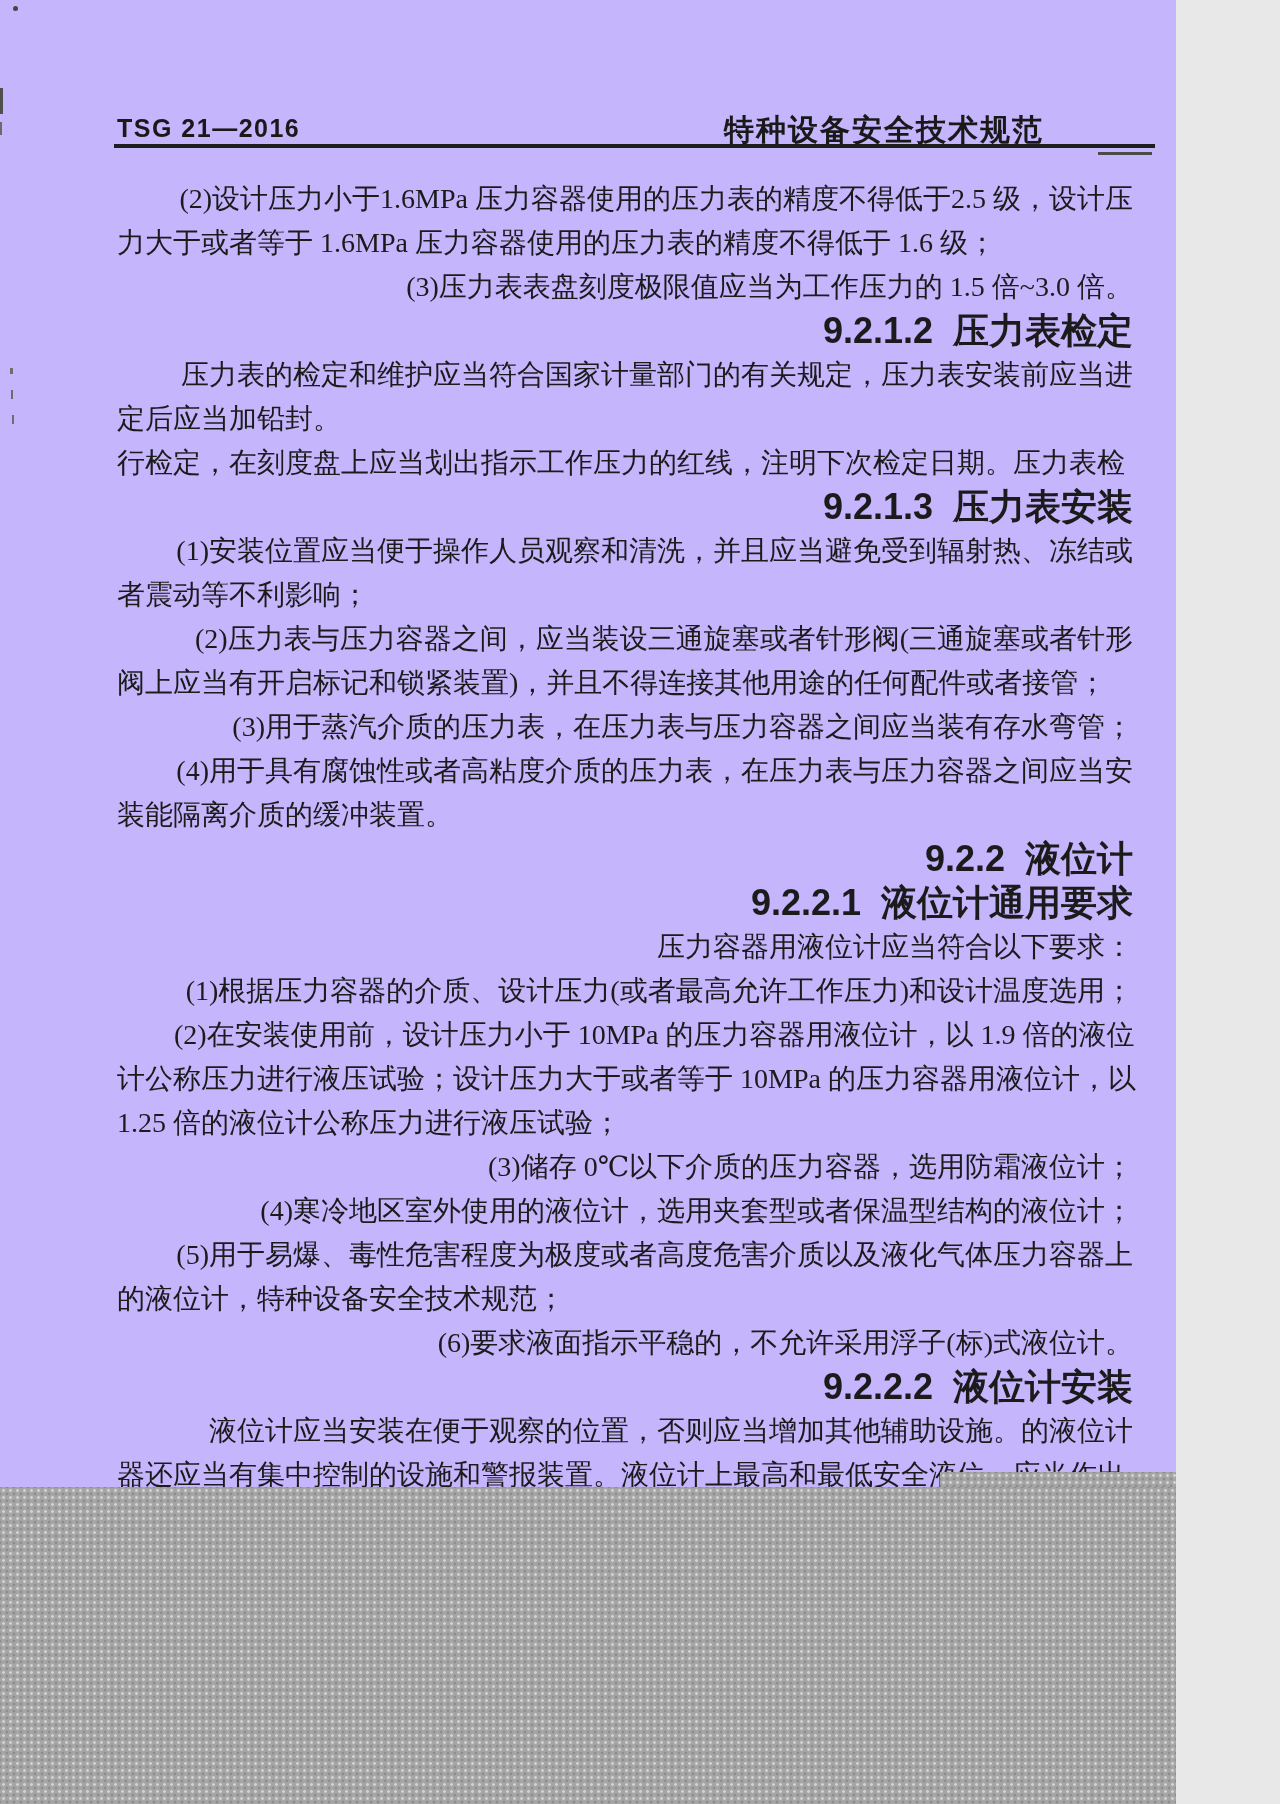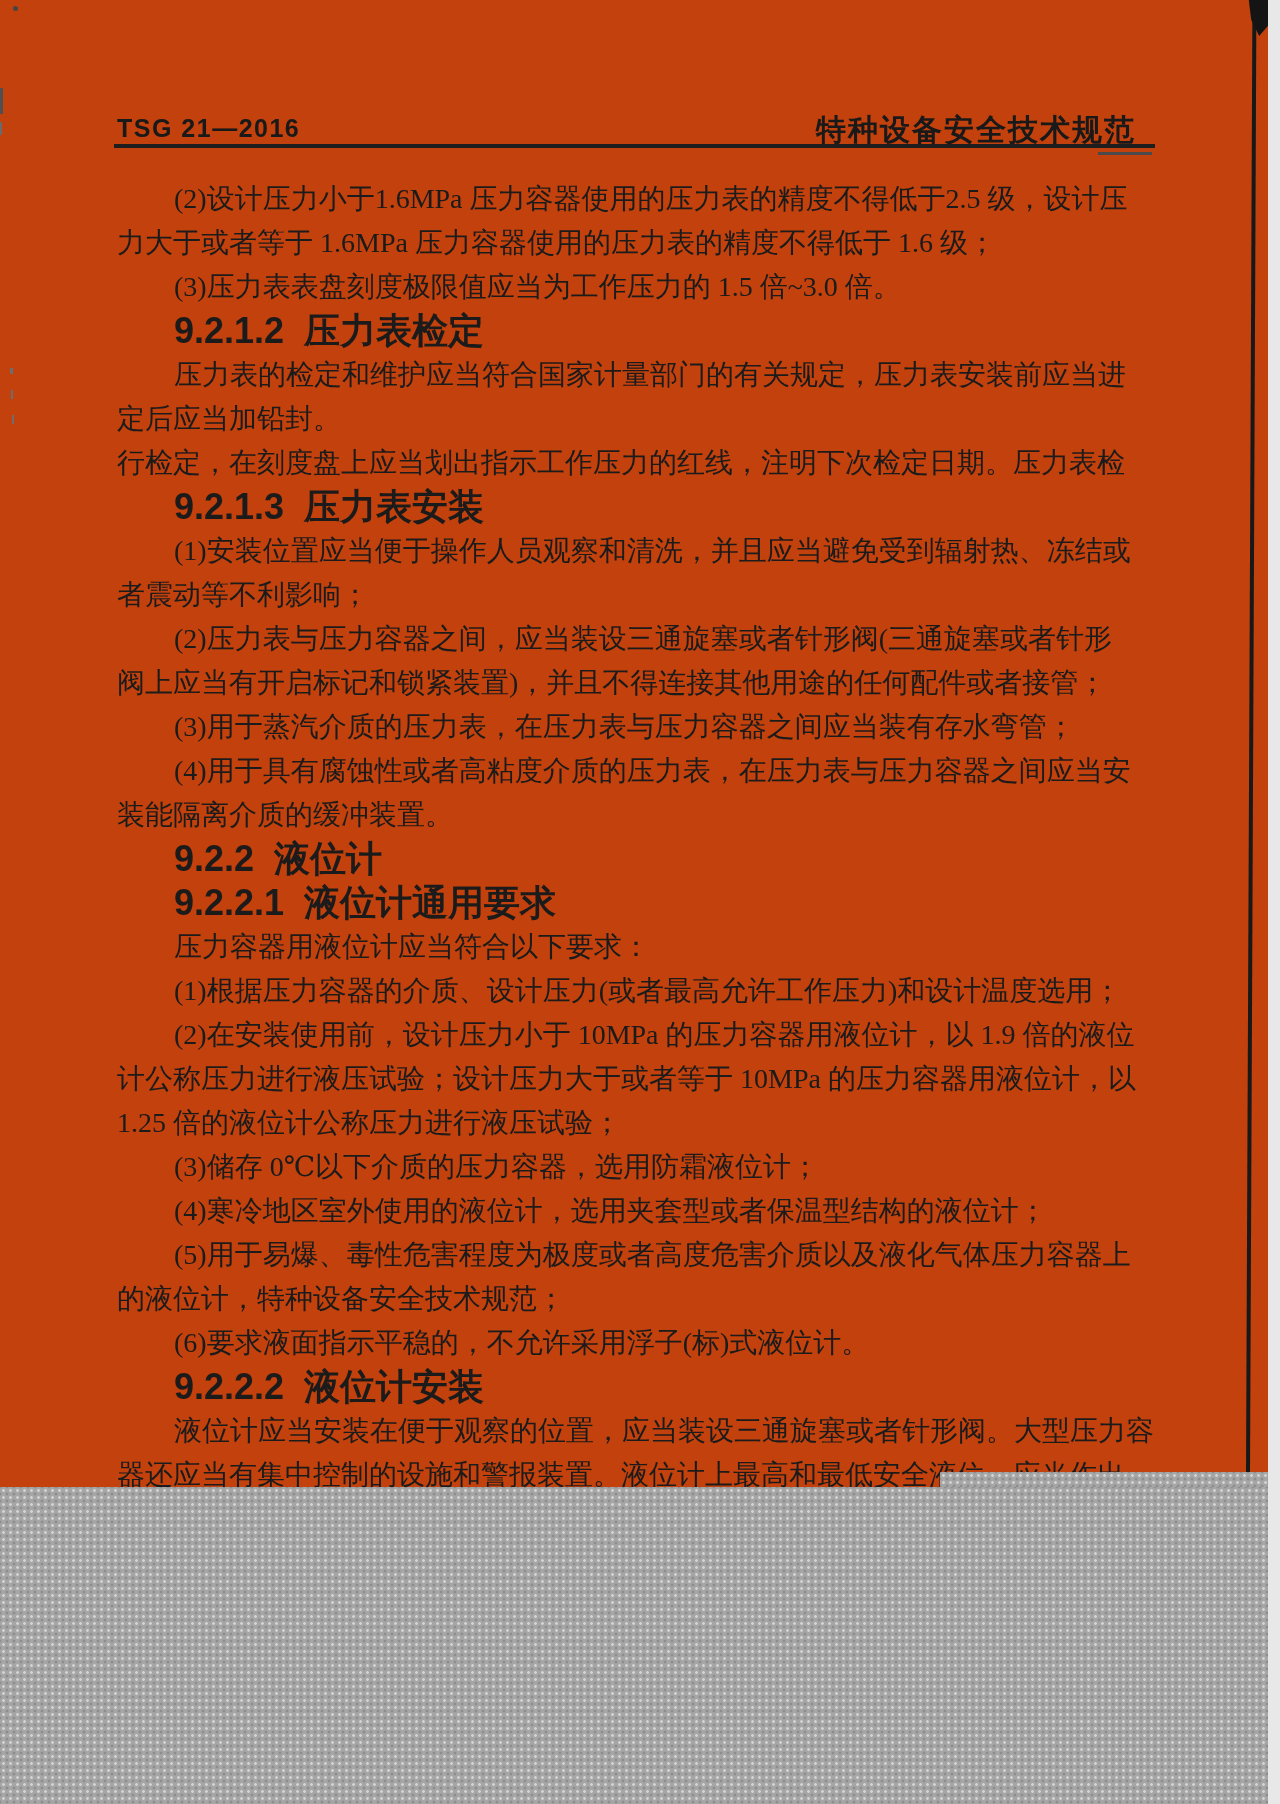--- a/index.html
+++ b/index.html
@@ -1,19 +1,19 @@
 <!DOCTYPE html>
 <html><head>
 <meta charset="utf-8">
 <style>
   html,body{margin:0;padding:0;background:#e8e8e8;}
   .page{
     position:relative;
-    width:1268px;height:1804px;
-    background:#c2410c;
+    width:1176px;height:1804px;
+    background:#c4b5fd;
     overflow:hidden;
     font-family:"Liberation Serif","DejaVu Serif",serif;
     color:#1b1b1b;
   }
   
   .doc-code{
     position:absolute;left:117px;top:114px;
     font-family:"Liberation Sans","DejaVu Sans",sans-serif;
     font-size:25px;font-weight:600;letter-spacing:1.5px;color:#191919;
     white-space:pre;
@@ -37,21 +37,21 @@
     position:absolute;left:117px;top:177px;width:1016px;z-index:1;
   }
   .line{
     height:44px;line-height:44px;font-size:28px;white-space:pre;
     color:#1b1b1b;
   }
   .line.heading{
     font-family:"Liberation Sans","DejaVu Sans",sans-serif;
     font-weight:700;font-size:36px;
   }
-  .line.indent{padding-left:57px;}
+  .line.indent{padding-left:57px;text-align:right;}
   
   .scan-line{
     position:absolute;left:1246px;top:0;width:4px;height:1473px;
     background:#181818;z-index:2;
     transform:rotate(0.25deg);transform-origin:bottom left;
   }
   .corner-smudge{
     position:absolute;left:1240px;top:0;width:40px;height:36px;
     background:#141414;z-index:2;
     clip-path:polygon(22% 0,100% 0,100% 32%,48% 100%,28% 55%);
@@ -110,21 +110,21 @@
       <div class="line body indent">(1)根据压力容器的介质、设计压力(或者最高允许工作压力)和设计温度选用；</div>
       <div class="line body indent">(2)在安装使用前，设计压力小于 10MPa 的压力容器用液位计，以 1.9 倍的液位</div>
       <div class="line body">计公称压力进行液压试验；设计压力大于或者等于 10MPa 的压力容器用液位计，以</div>
       <div class="line body">1.25 倍的液位计公称压力进行液压试验；</div>
       <div class="line body indent">(3)储存 0℃以下介质的压力容器，选用防霜液位计；</div>
       <div class="line body indent">(4)寒冷地区室外使用的液位计，选用夹套型或者保温型结构的液位计；</div>
       <div class="line body indent">(5)用于易爆、毒性危害程度为极度或者高度危害介质以及液化气体压力容器上</div>
       <div class="line body">的液位计，特种设备安全技术规范；</div>
       <div class="line body indent">(6)要求液面指示平稳的，不允许采用浮子(标)式液位计。</div>
       <div class="line heading indent">9.2.2.2  液位计安装</div>
-      <div class="line body indent">液位计应当安装在便于观察的位置，应当装设三通旋塞或者针形阀。大型压力容</div>
+      <div class="line body indent">液位计应当安装在便于观察的位置，否则应当增加其他辅助设施。的液位计</div>
       <div class="line body">器还应当有集中控制的设施和警报装置。液位计上最高和最低安全液位，应当作出</div>
     </div>
 
   <div class="scan-line"></div>
   <div class="corner-smudge"></div>
 
   <div class="gray-step"></div>
   <div class="gray-band"></div>
 
   <div class="edge-mark m1"></div>

